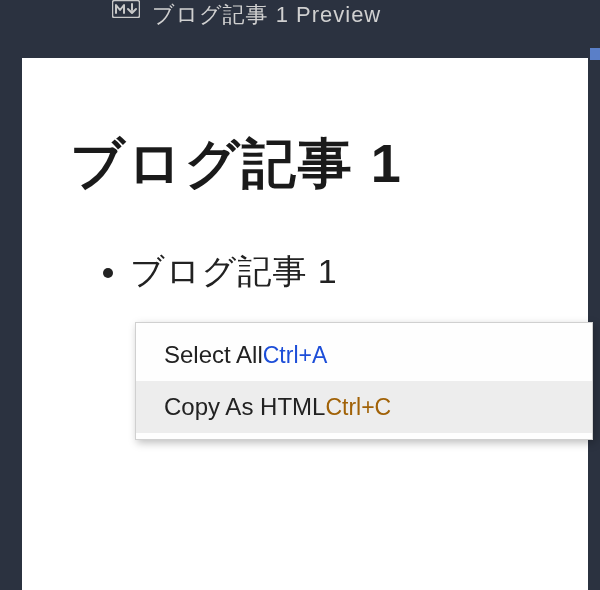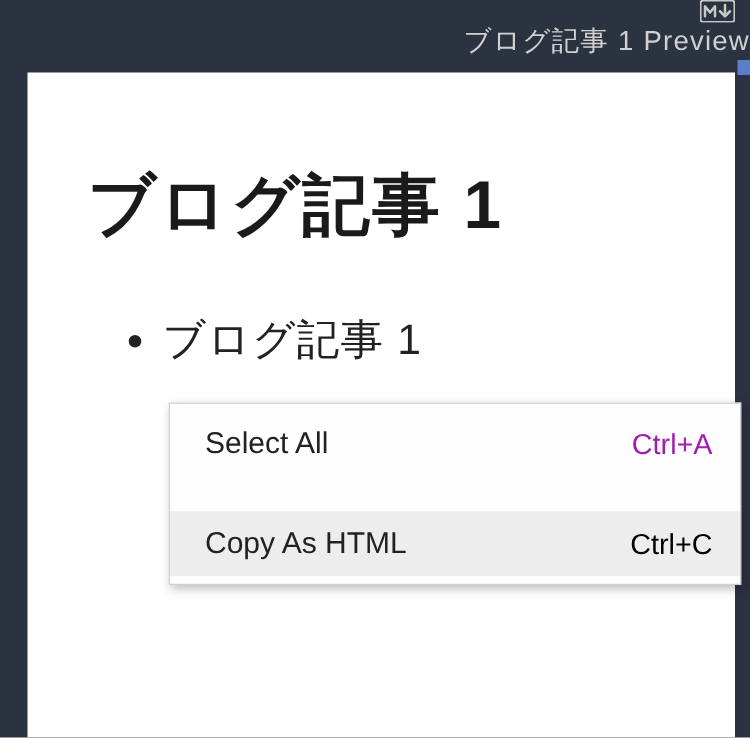--- a/index.html
+++ b/index.html
@@ -12,26 +12,25 @@
       height: 590px;
       background: #2b3240;
       font-family: "Segoe UI", "Yu Gothic UI", "Meiryo", sans-serif;
       overflow: hidden;
       position: relative;
     }
     .tab-bar {
       height: 48px;
       background: #2b3240;
       display: flex;
-      align-items: flex-end;
-      padding-left: 78px;
+      align-items: flex-start;
+      padding-left: 112px;
       color: #d0d0d0;
       font-size: 22px;
       position: relative;
-      flex-direction: column;
     }
     .left-accent {
       position: absolute;
       left: 0;
       top: 0;
       width: 10px;
       height: 48px;
       background: #4a6fd4;
     }
     .tab-icon {
@@ -79,37 +78,35 @@
       top: 322px;
       width: 458px;
       background: #fefefe;
       border: 1px solid #d0d0d0;
       box-shadow: 2px 3px 8px rgba(0,0,0,0.25);
       padding: 6px 0;
     }
     .menu-item {
       display: flex;
       align-items: center;
-      justify-content: space-between;
+      justify-content: flex-start;
       padding: 12px 22px 12px 28px;
       font-size: 24px;
       color: #222;
       cursor: default;
-      gap: 12px;
     }
     .menu-item.hovered {
       background: #ededed;
-      margin-top: 28px;
     }
     .menu-shortcut {
-      color: #a21caf;
+      color: #1d4ed8;
       font-size: 23px;
     }
     .menu-item.hovered .menu-shortcut {
-      color: #000000;
+      color: #a16207;
     }
     .right-edge {
       position: absolute;
       right: 0;
       top: 48px;
       width: 10px;
       height: 12px;
       background: #5a7fc8;
     }
   </style>

